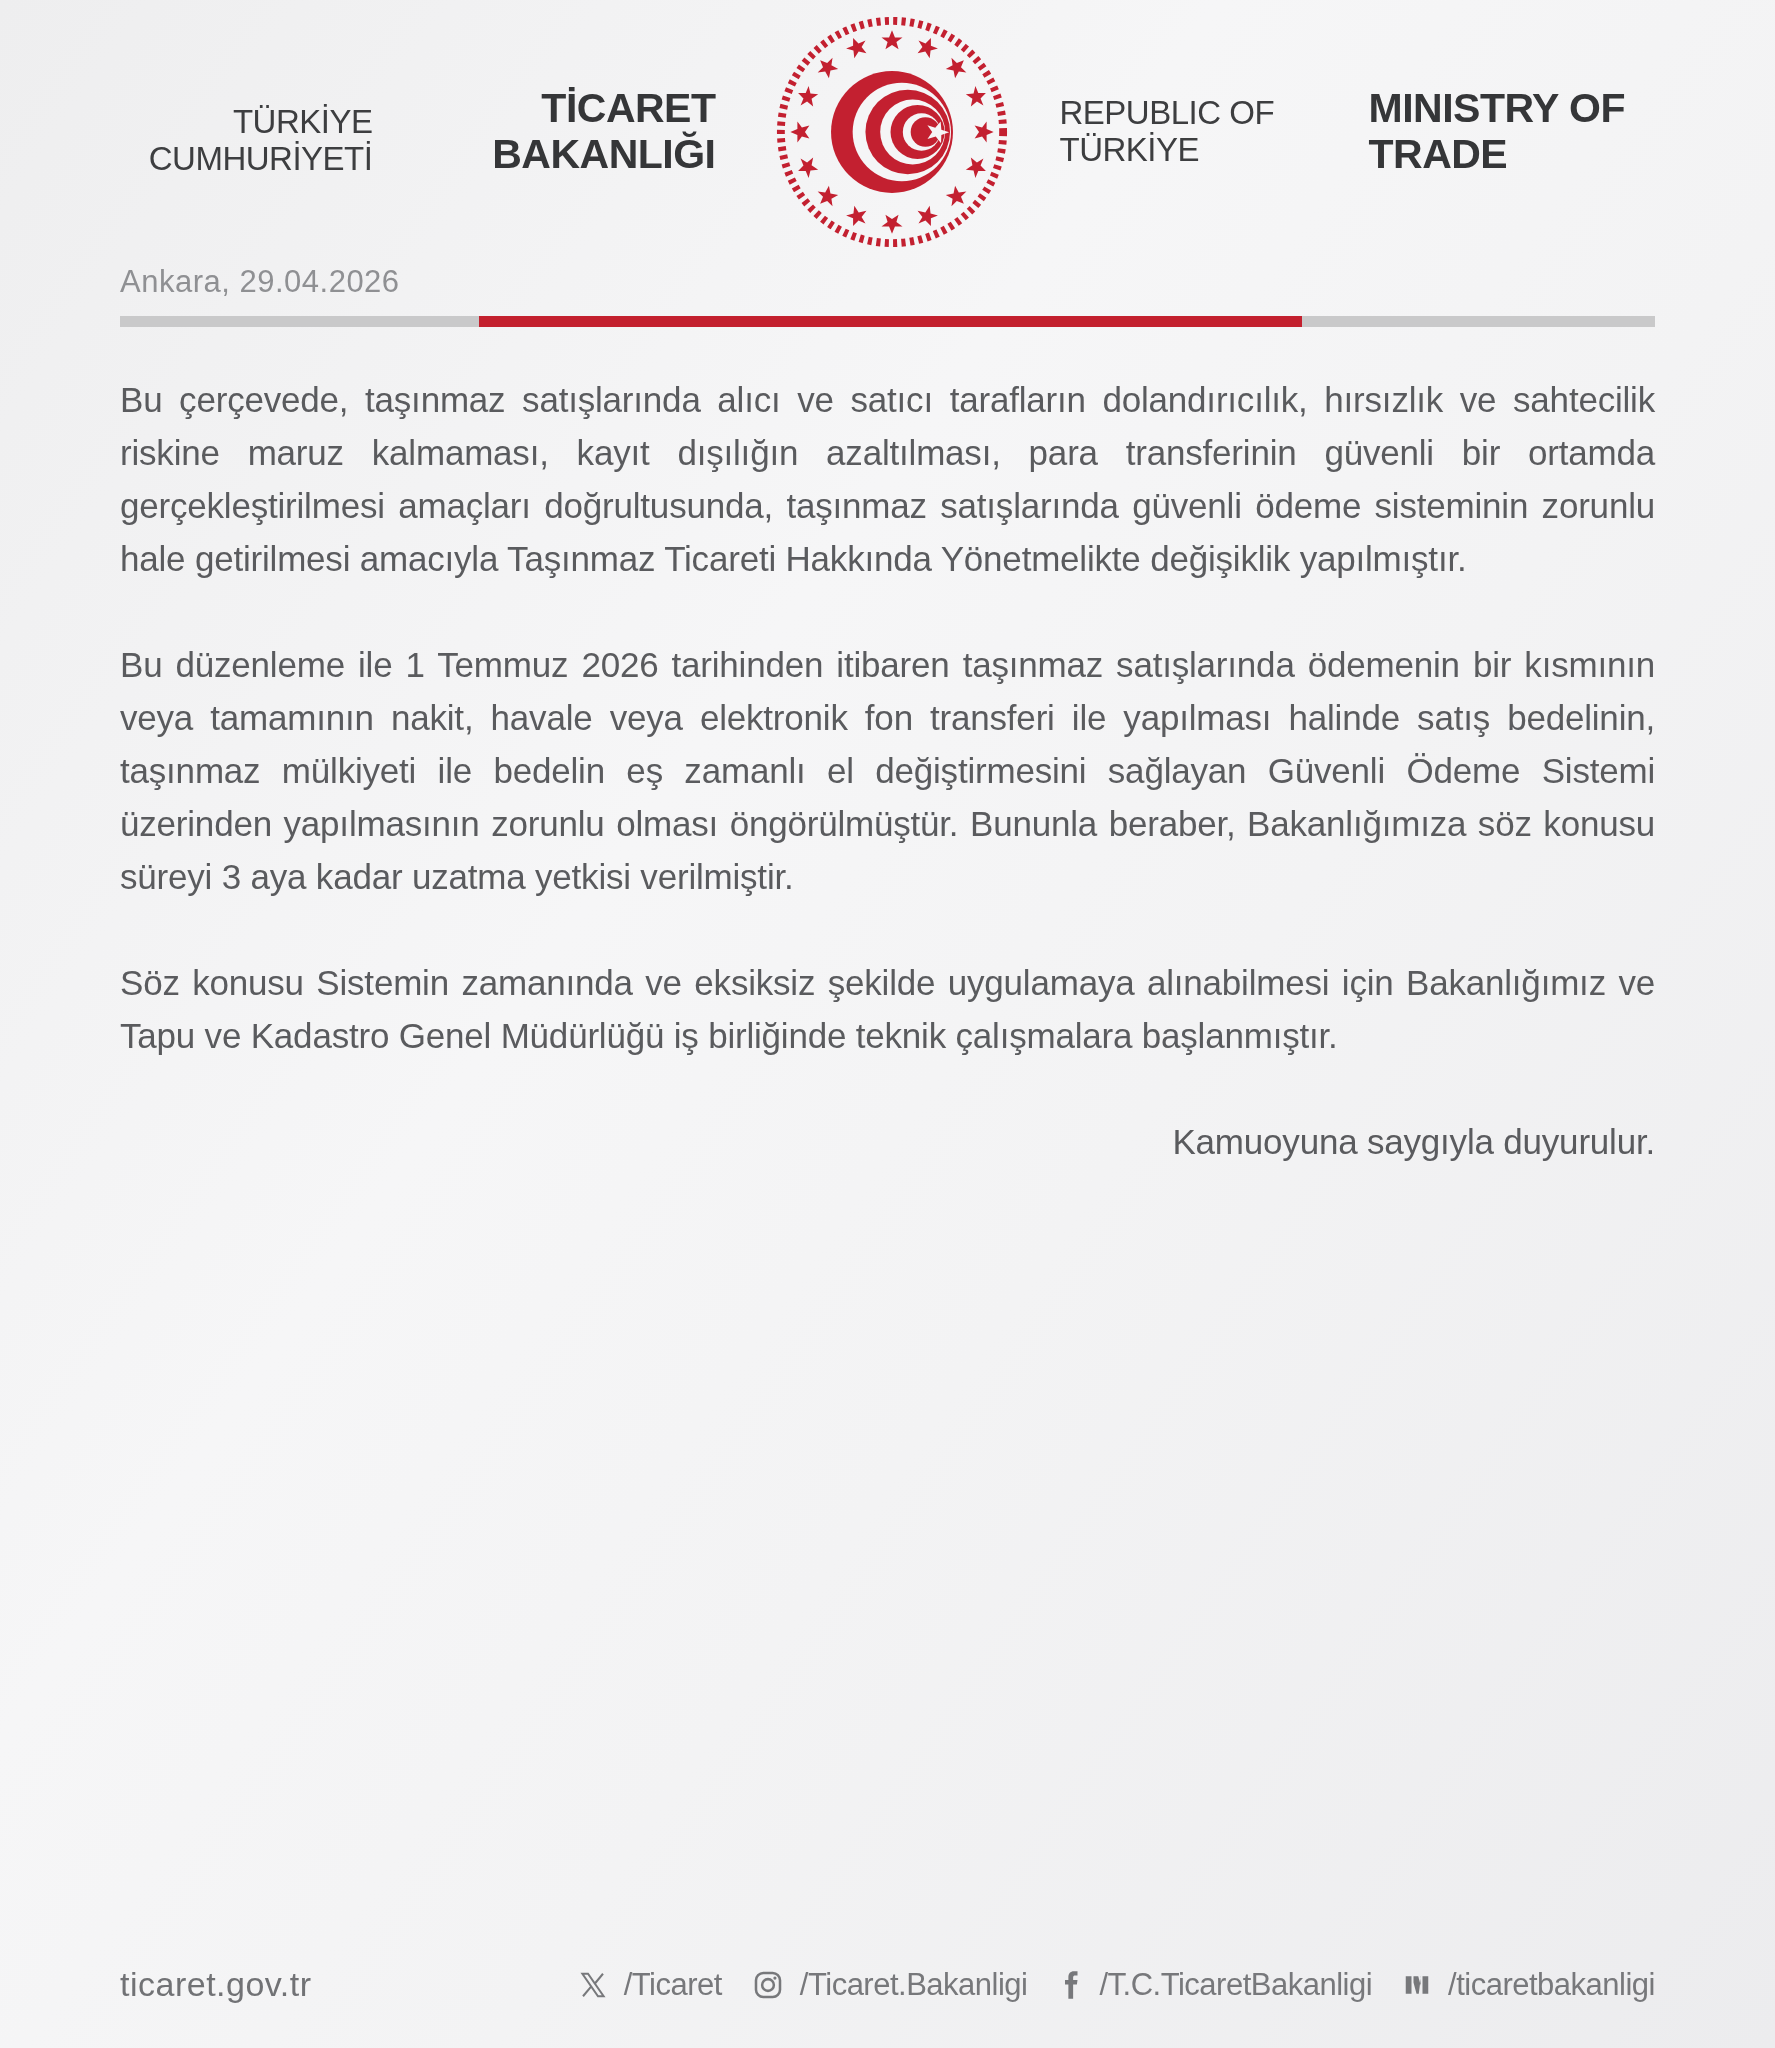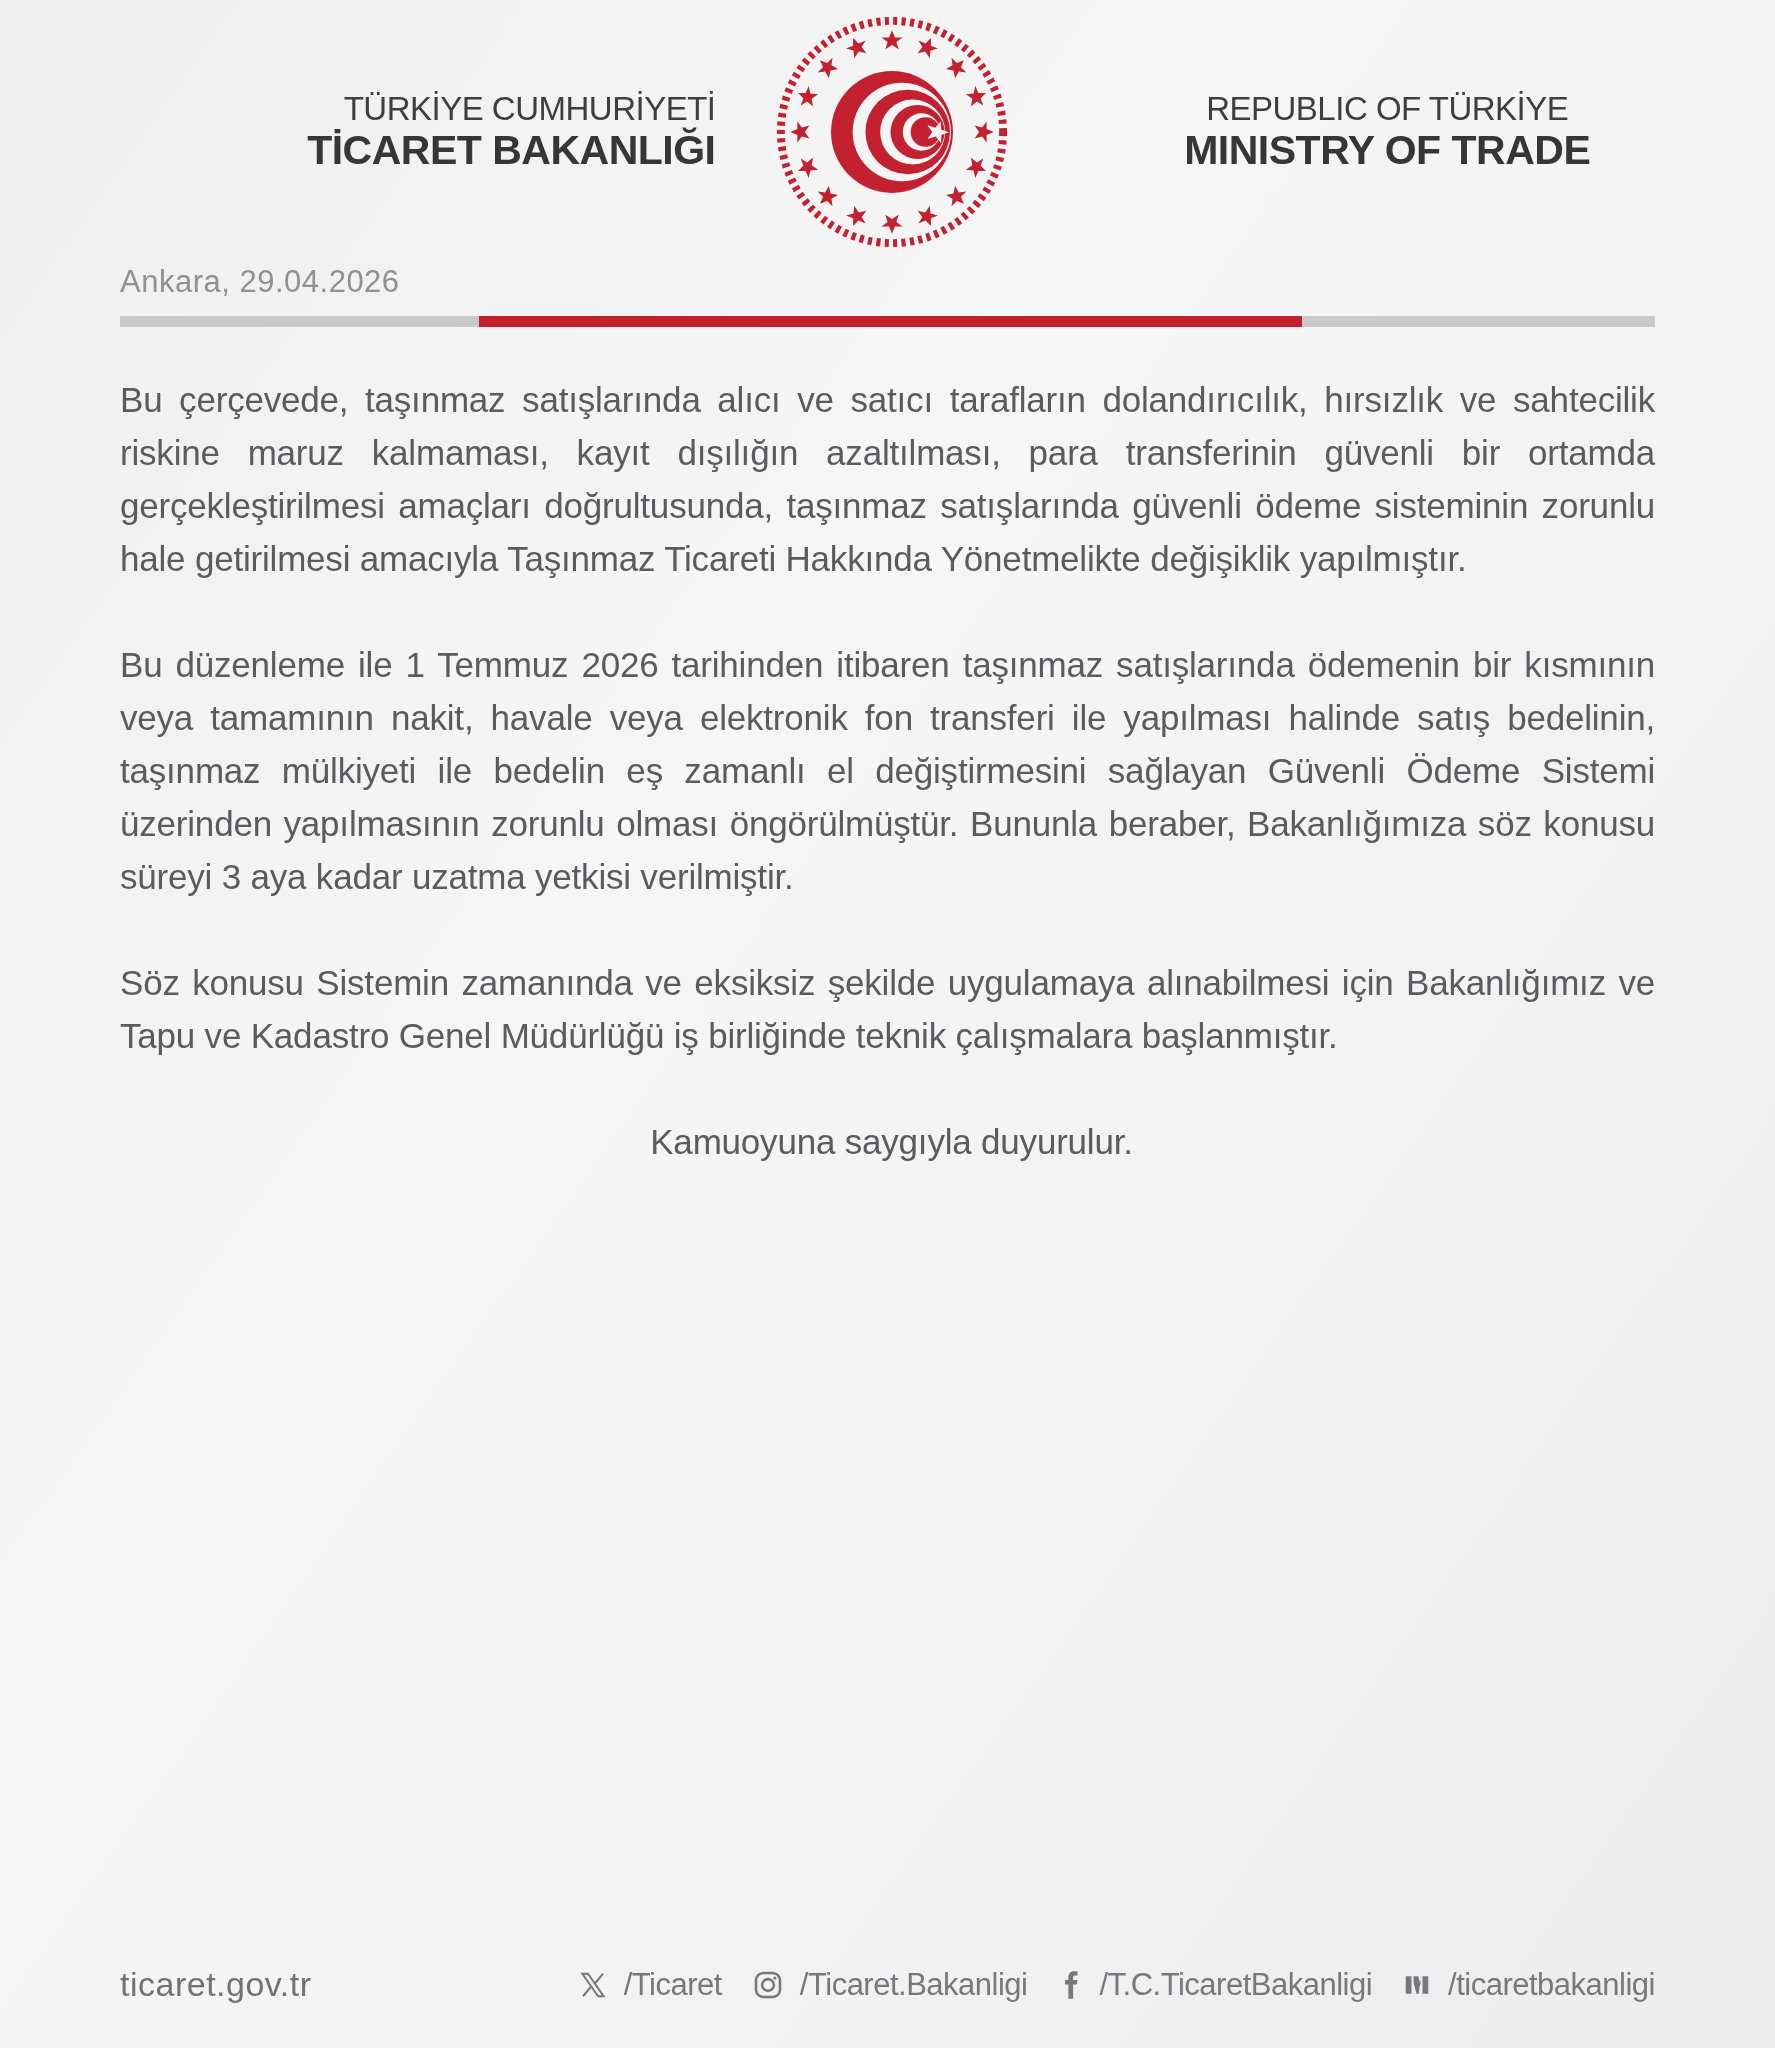--- a/index.html
+++ b/index.html
@@ -14,21 +14,21 @@
     background:linear-gradient(125deg,#eeeeef 0%,#f6f6f7 38%,#f3f3f4 60%,#ececee 100%);
     overflow:hidden;
     display:flex;flex-direction:column;
     box-sizing:border-box;
   }
   
   .header{
     display:flex;align-items:center;
     padding:14px 60px 0 60px;
   }
-  .org-block{flex:1;display:flex;flex-direction:column;}
+  .org-block{flex:1;display:flex;flex-direction:row;}
   .org-left{align-items:flex-end;text-align:right;padding-right:58px;}
   .org-right{align-items:center;text-align:left;padding-left:50px;}
   .org-line1{
     font-size:33px;font-weight:500;color:#3d3e40;
     letter-spacing:-0.5px;line-height:1.12;
   }
   .org-line2{
     font-size:41px;font-weight:700;color:#353638;
     letter-spacing:-0.5px;line-height:1.12;
   }
@@ -50,21 +50,21 @@
     margin:46px 120px 0 120px;
     color:#5a5b5e;
     font-size:35px;font-weight:300;
     line-height:53px;
     letter-spacing:-0.2px;
   }
   .body-text p{
     margin:0 0 53px 0;
     text-align:justify;
   }
-  .body-text p:last-child{text-align:center;margin-left:8px;}
+  .body-text p:last-child{text-align:right;margin-left:8px;}
   
   .footer{
     margin-top:auto;
     padding:0 120px 44px 120px;
     display:flex;align-items:center;justify-content:space-between;
     color:#77787b;
     text-align:center;
   }
   .website{font-size:34px;letter-spacing:0.5px;color:#717275;}
   .social-row{display:flex;align-items:center;gap:30px;}

